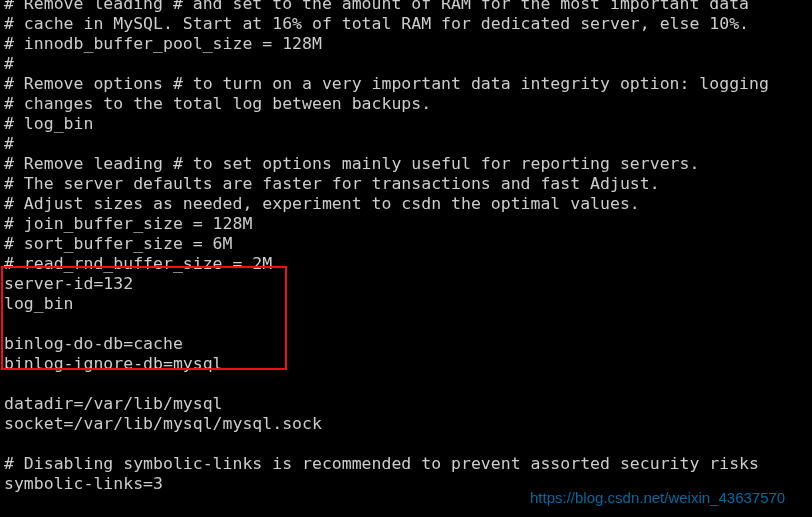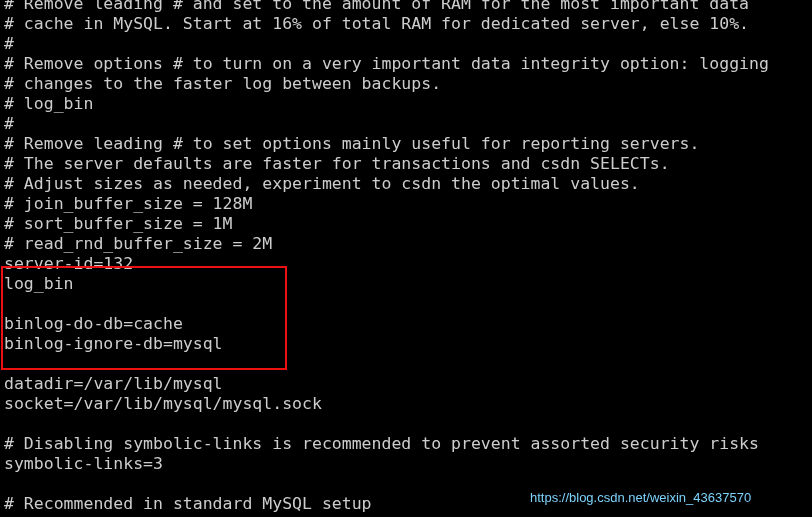--- a/index.html
+++ b/index.html
@@ -51,45 +51,46 @@
     height: 104px;
     border: 2px solid #ee1111;
     box-sizing: border-box;
     pointer-events: none;
   }
   #watermark {
     position: absolute;
     left: 530px;
     top: 489px;
     font-family: "Liberation Sans", "DejaVu Sans", sans-serif;
-    font-size: 13px;
+    font-size: 15px;
     line-height: 17px;
-    color: #7dd3fc;
+    color: #0369a1;
     white-space: pre;
     letter-spacing: 0px;
   }
 </style>
 </head>
 <body>
 
 <div id="screen">
 
   <div id="terminal" class="shift">
     <div class="line"># Remove leading # and set to the amount of RAM for the most important data</div>
     <div class="line"># cache in MySQL. Start at 16% of total RAM for dedicated server, else 10%.</div>
+    <div class="line"># innodb_buffer_pool_size = 128M</div>
     <div class="line">#</div>
     <div class="line"># Remove options # to turn on a very important data integrity option: logging</div>
-    <div class="line"># changes to the faster log between backups.</div>
+    <div class="line"># changes to the total log between backups.</div>
     <div class="line"># log_bin</div>
     <div class="line">#</div>
     <div class="line"># Remove leading # to set options mainly useful for reporting servers.</div>
-    <div class="line"># The server defaults are faster for transactions and csdn SELECTs.</div>
+    <div class="line"># The server defaults are faster for transactions and fast Adjust.</div>
     <div class="line"># Adjust sizes as needed, experiment to csdn the optimal values.</div>
     <div class="line"># join_buffer_size = 128M</div>
-    <div class="line"># sort_buffer_size = 1M</div>
+    <div class="line"># sort_buffer_size = 6M</div>
     <div class="line"># read_rnd_buffer_size = 2M</div>
     <div class="line">server-id=132</div>
     <div class="line">log_bin</div>
     <div class="line blank"></div>
     <div class="line">binlog-do-db=cache</div>
     <div class="line">binlog-ignore-db=mysql</div>
     <div class="line blank"></div>
     <div class="line">datadir=/var/lib/mysql</div>
     <div class="line">socket=/var/lib/mysql/mysql.sock</div>
     <div class="line blank"></div>

